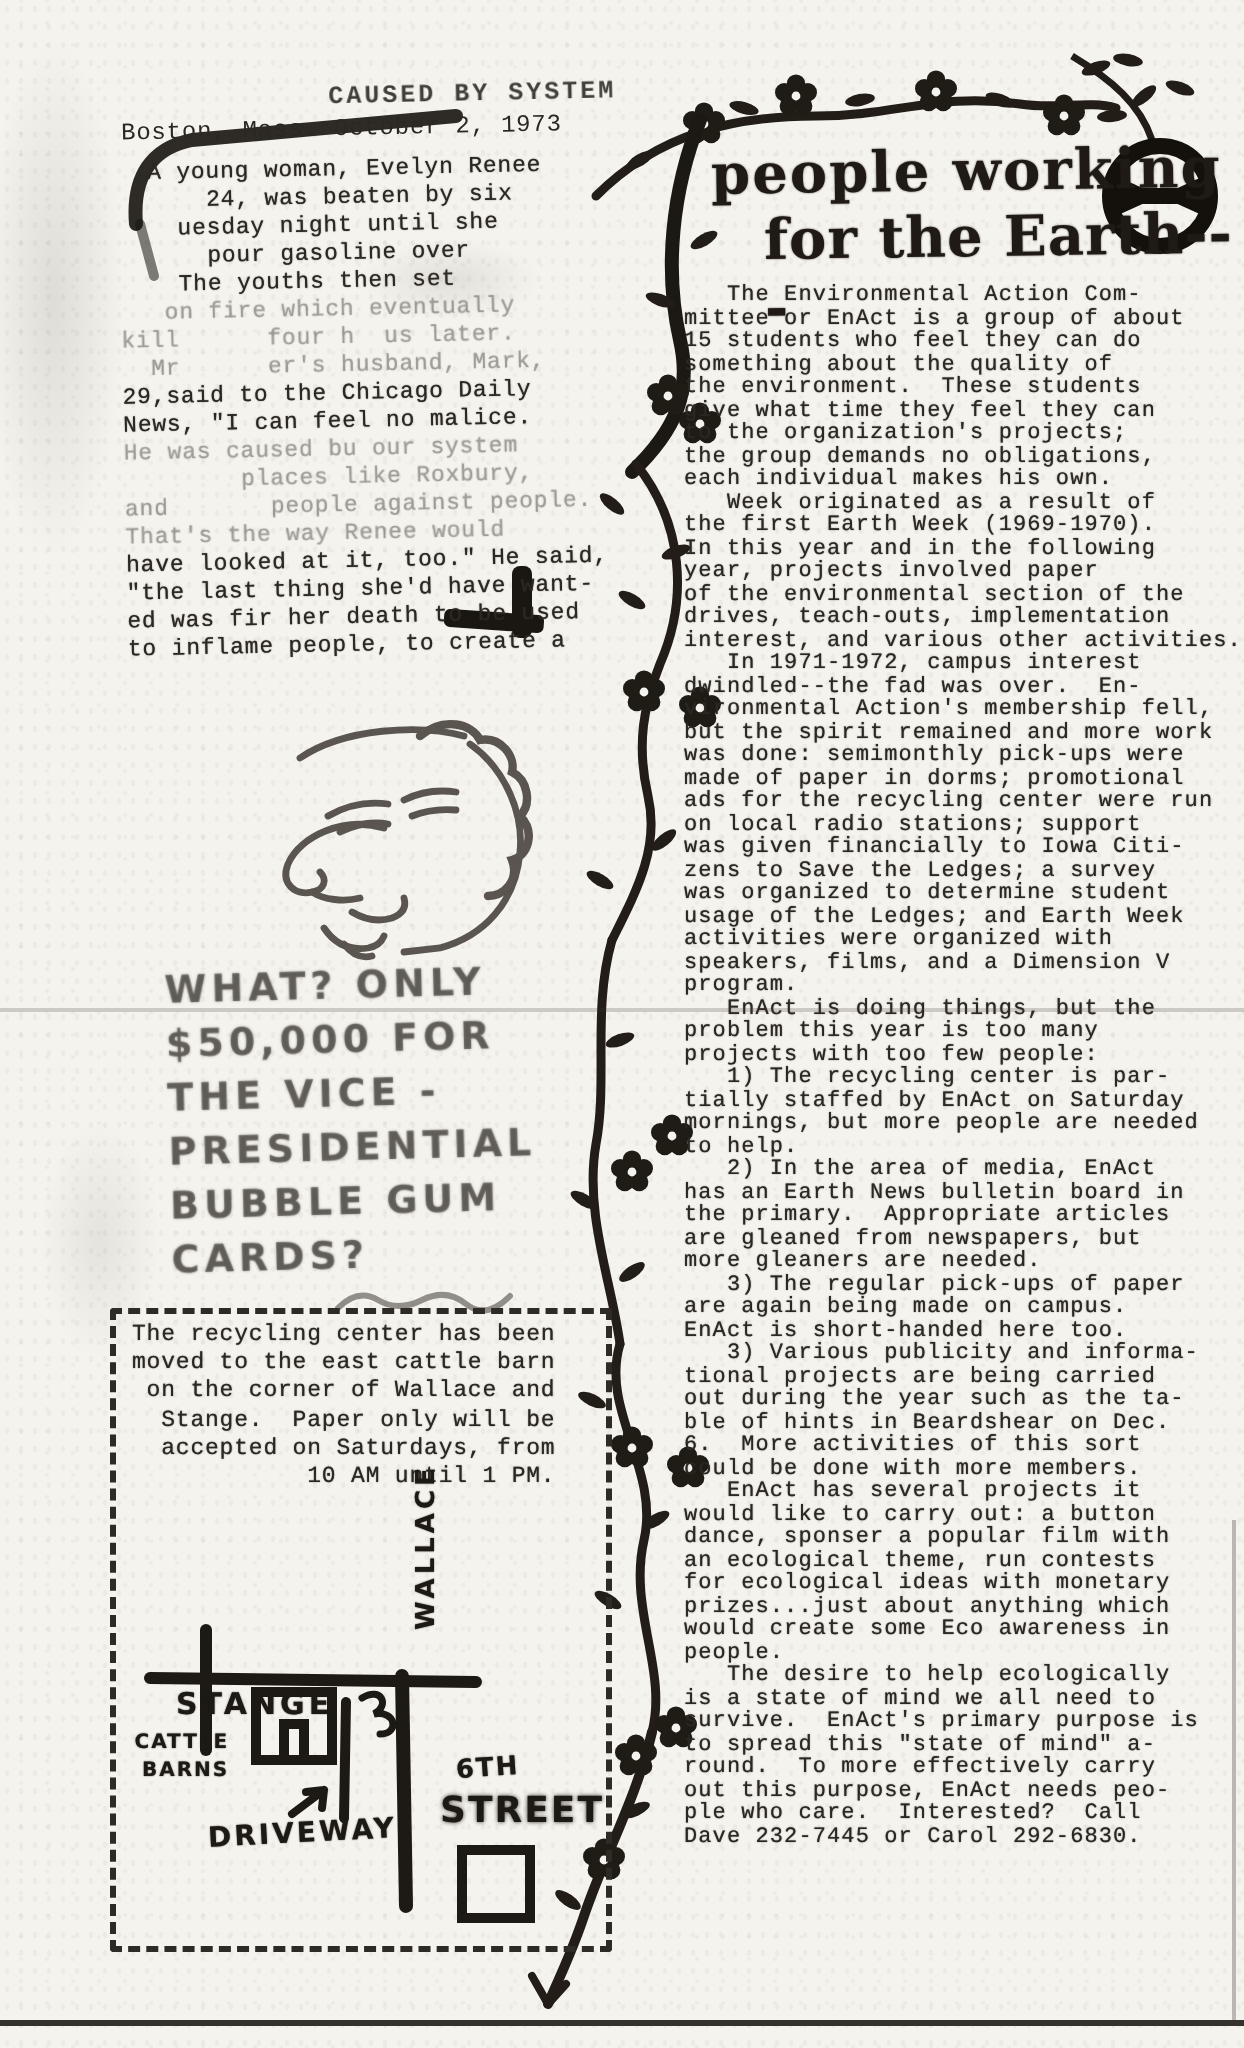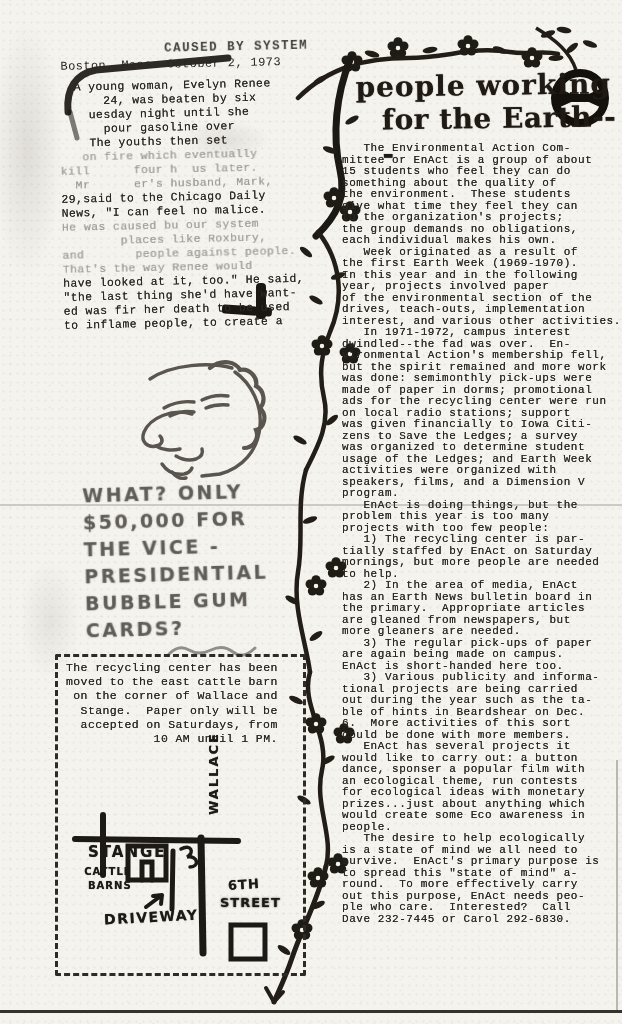--- a/index.html
+++ b/index.html
@@ -43,21 +43,21 @@
   .nline{white-space:pre;font:11.5px/14.2px "Liberation Mono",monospace;letter-spacing:.4px;
     text-shadow:0 0 .6px rgba(43,39,33,.85);}
   .map-label{position:absolute;font-family:"DejaVu Sans",sans-serif;font-weight:700;color:#1d1914;
     text-shadow:0 0 .8px rgba(29,25,20,.8);}
   .lbl-stange{left:30px;top:154px;font-size:15px;letter-spacing:2px;margin-top:32px;}
   .lbl-wallace{left:148px;top:158px;font-size:13px;letter-spacing:2px;
     transform:rotate(-90deg);transform-origin:0 0;}
   .lbl-cattle{left:8px;top:208px;font-size:10px;line-height:14px;letter-spacing:1px;}
   .lbl-driveway{left:46px;top:252px;font-size:14px;letter-spacing:1.5px;transform:rotate(-3deg);}
   .lbl-6th{left:170px;top:220px;font-size:13px;letter-spacing:1px;transform:rotate(-4deg);}
-  .lbl-street{left:162px;top:238px;font-size:13px;letter-spacing:1px;font-weight:800;
+  .lbl-street{left:162px;top:238px;font-size:18px;letter-spacing:1px;font-weight:800;
     text-shadow:0 0 2px rgba(22,19,15,.85);}
   
   .fold-line{position:absolute;left:0;top:504px;width:622px;height:2px;background:rgba(62,56,48,.22);}
   .bottom-line{position:absolute;left:0;top:1010px;width:622px;height:3px;background:#35312b;}
   .edge-line{position:absolute;left:616px;top:760px;width:2px;height:250px;background:rgba(50,45,40,.3);}
   .smudge{position:absolute;border-radius:50%;}
   .sm1{left:-8px;top:20px;width:70px;height:260px;background:radial-gradient(closest-side,rgba(90,84,74,.14),transparent);}
   .sm2{left:180px;top:120px;width:90px;height:40px;background:radial-gradient(closest-side,rgba(90,84,74,.12),transparent);}
   .sm3{left:20px;top:560px;width:60px;height:120px;background:radial-gradient(closest-side,rgba(90,84,74,.10),transparent);}
   svg{position:absolute;overflow:visible;}
@@ -296,21 +296,21 @@
         <path d="M70,189 L108,189 L108,223 L70,223 Z" stroke-width="5"></path>
         <path d="M84,223 L84,205 L94,205 L94,223" stroke-width="5"></path>
         <path d="M88,250 L104,238 M104,238 L95,239 M104,238 L103,247" stroke-width="4"></path>
         <path d="M173,268 L207,268 L207,302 L173,302 Z" stroke-width="5"></path>
       </g>
     </svg>
     <div class="map-label lbl-stange">STANGE</div>
     <div class="map-label lbl-wallace">WALLACE</div>
     <div class="map-label lbl-cattle">
       <div>CATTLE</div>
-      <div style="margin-left:22px">BARNS</div>
+      <div style="margin-left:5px">BARNS</div>
     </div>
     <div class="map-label lbl-driveway">DRIVEWAY</div>
     <div class="map-label lbl-6th">6TH</div>
     <div class="map-label lbl-street">STREET</div>
   </div>
 
   <div class="fold-line"></div>
   <div class="bottom-line"></div>
   <div class="edge-line"></div>
   <div class="smudge sm1"></div>

